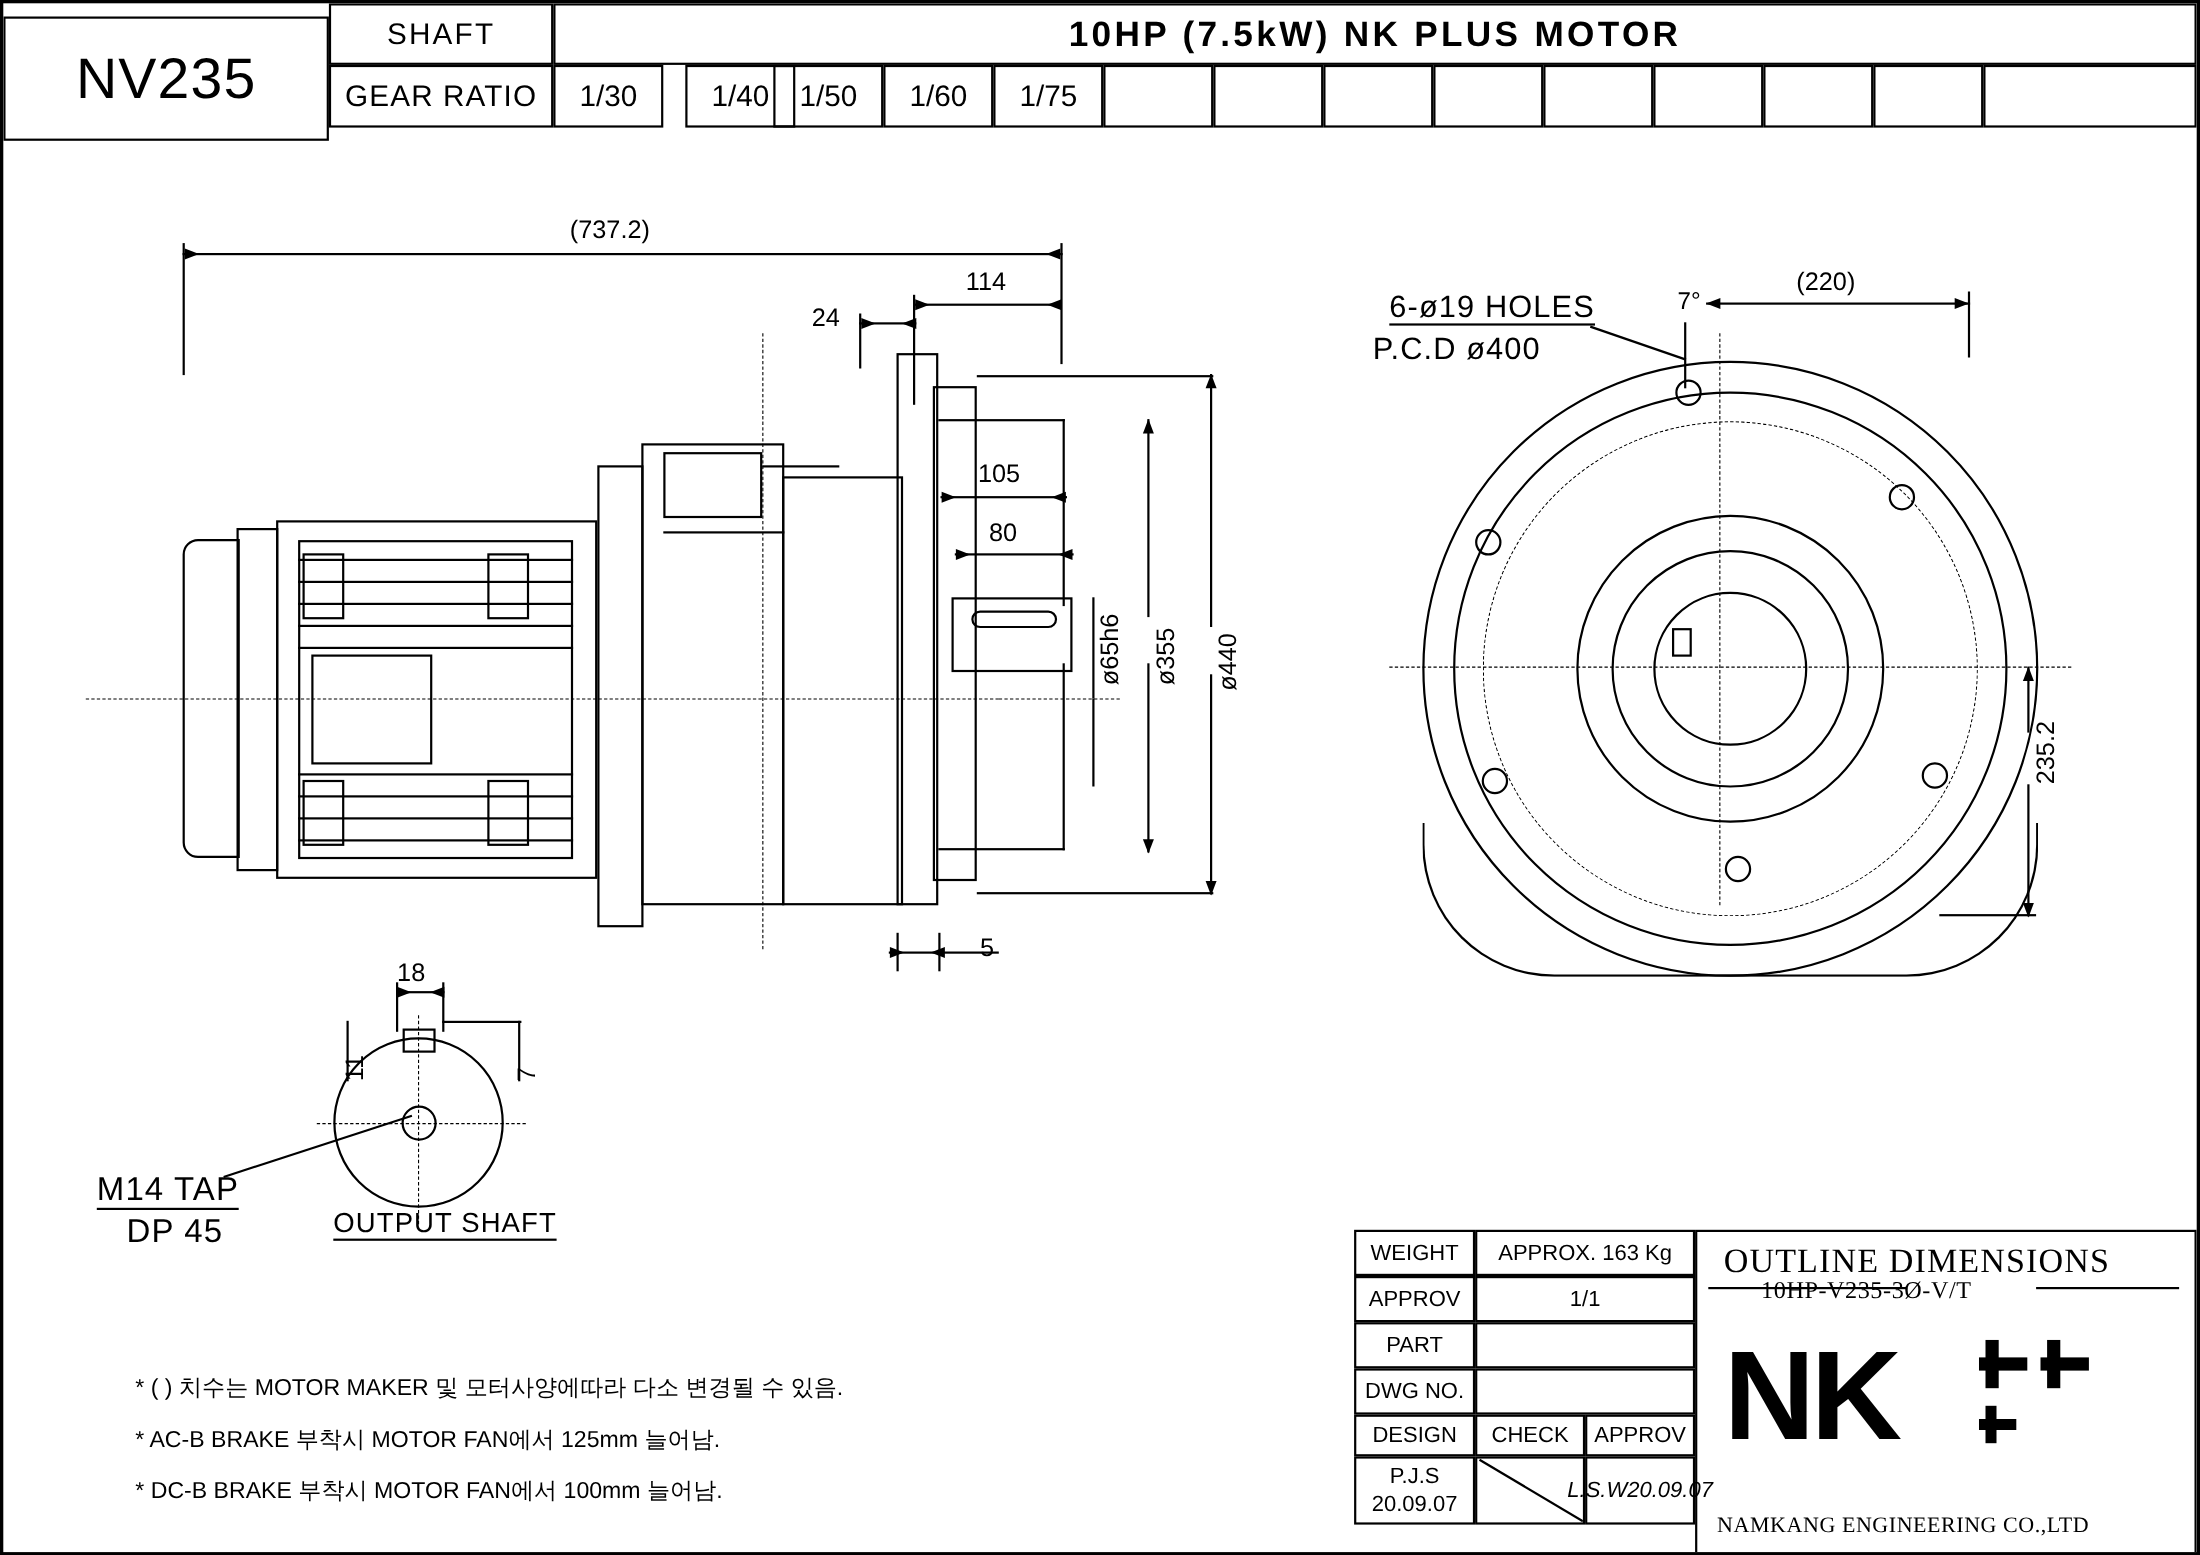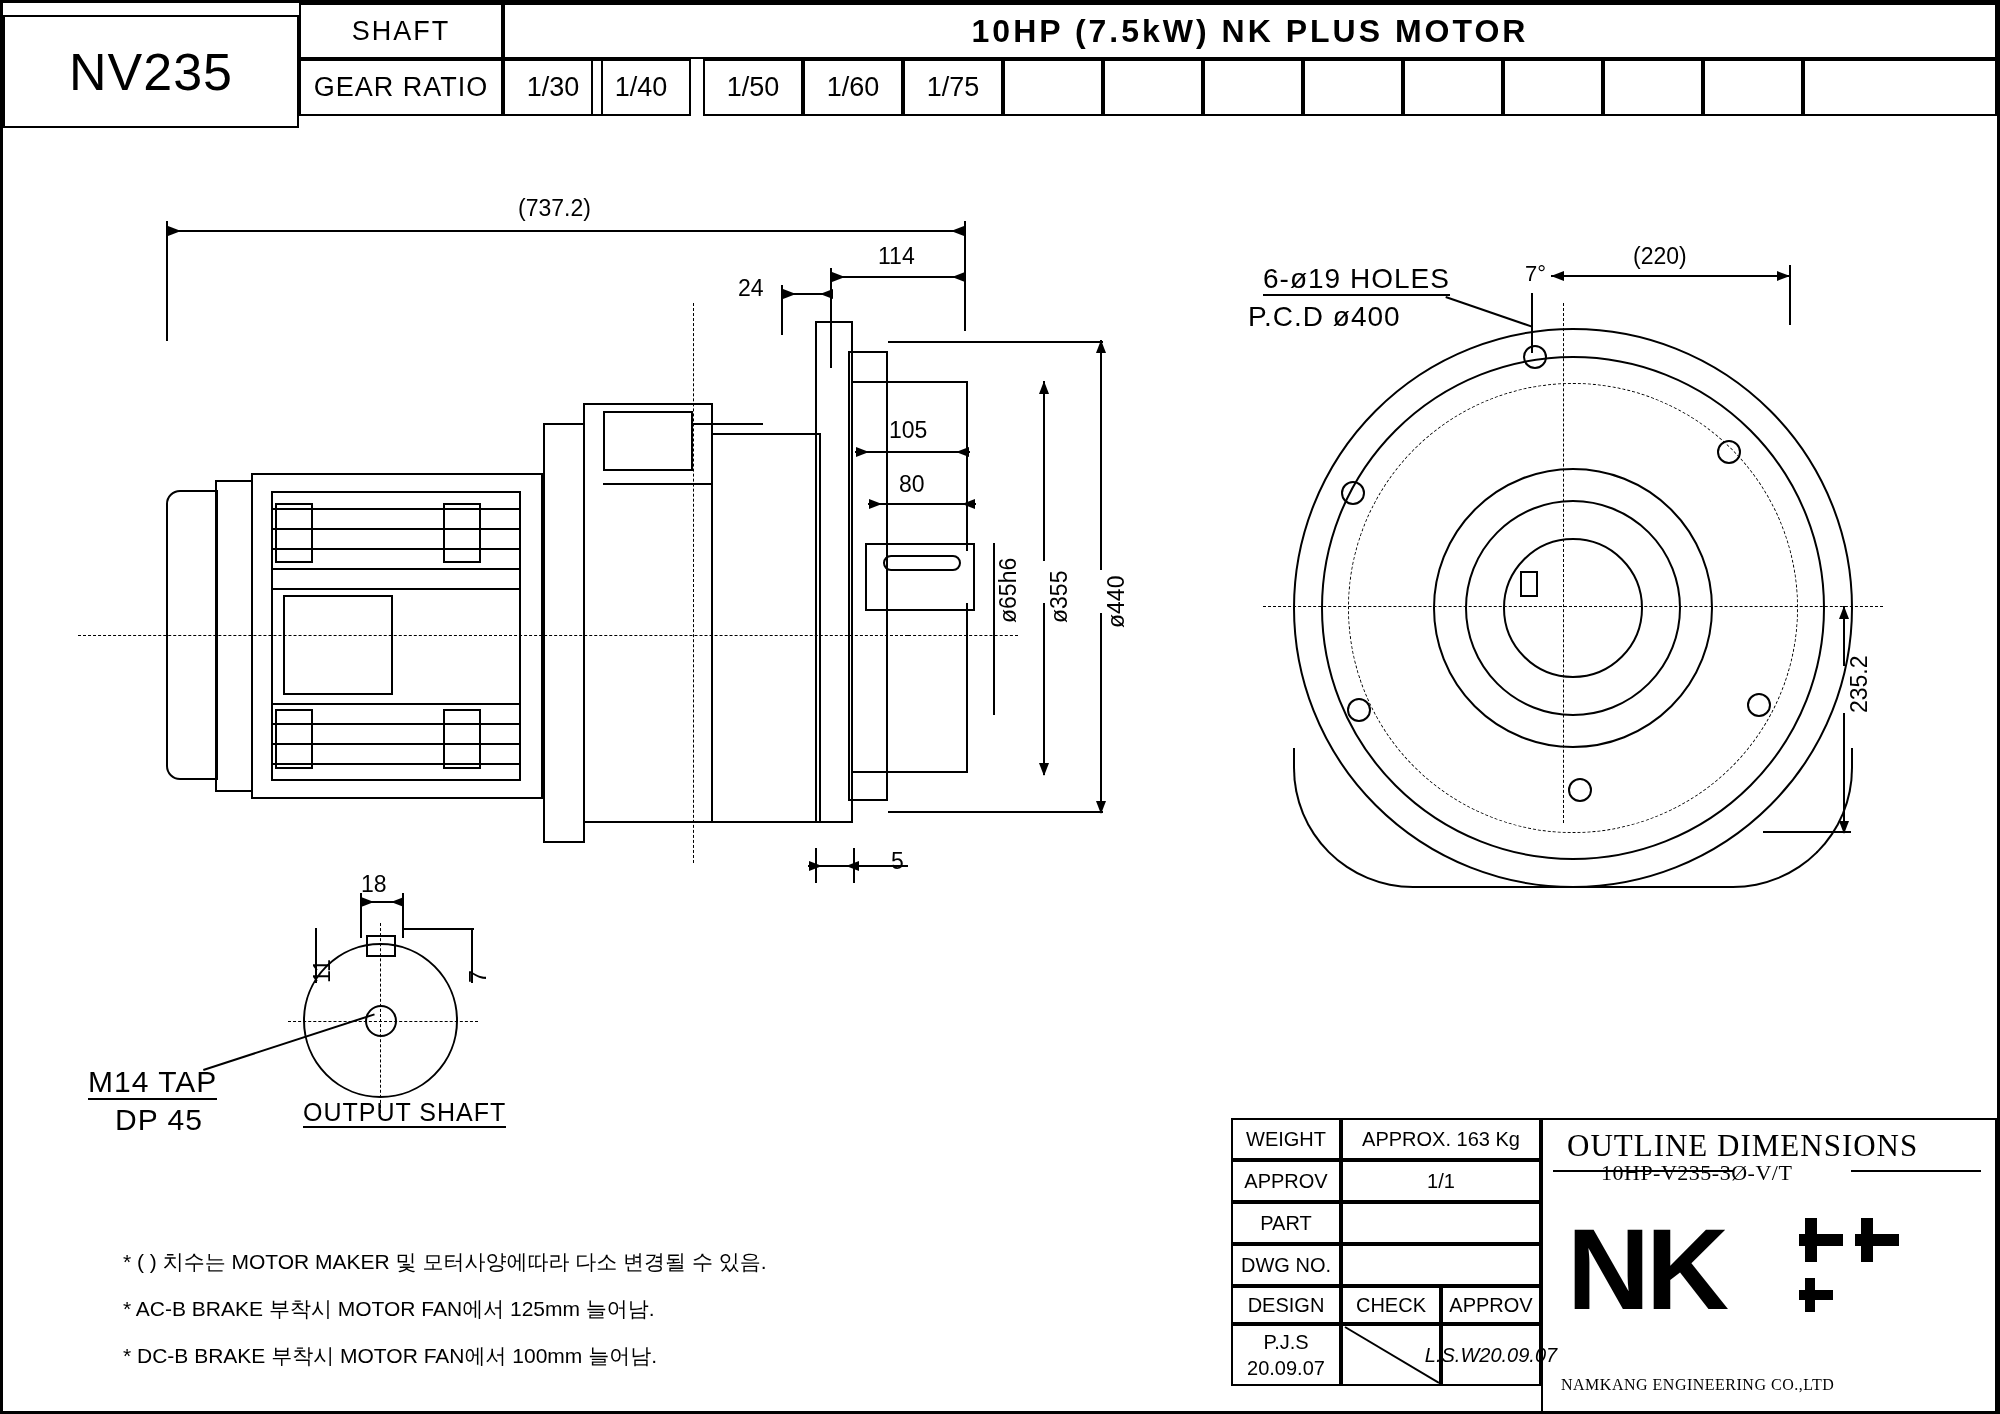--- a/index.html
+++ b/index.html
@@ -30,38 +30,38 @@
   .circ{position:absolute;border:2px solid #000;border-radius:50%;box-sizing:border-box;}
 
   
   #notes{position:absolute;left:120px;top:1235px;font-size:21px;line-height:47px;}
   #notes div{white-space:nowrap;}
 
   
   #tblock{position:absolute;left:1228px;top:1115px;width:766px;height:296px;}
   #tblock .tb{position:absolute;border:2px solid #000;box-sizing:border-box;display:flex;align-items:center;justify-content:center;font-size:20px;}
   .logo-nk{position:absolute;font-family:"Liberation Sans",sans-serif;font-weight:bold;font-size:115px;letter-spacing:-4px;}
-  .logo-co{position:absolute;font-family:"Liberation Serif",serif;font-size:16px;letter-spacing:.5px;}
+  .logo-co{position:absolute;font-family:"Liberation Serif",serif;font-size:20px;letter-spacing:.5px;}
   .od-title{position:absolute;font-family:"Liberation Serif",serif;font-size:31px;letter-spacing:1px;}
   .od-sub{position:absolute;font-family:"Liberation Serif",serif;font-size:22px;letter-spacing:.5px;}
   u{text-decoration:none;border-bottom:2px solid #000;}
 </style>
 </head>
 <body>
 
 <div id="sheet">
 
   <div id="topbar">
     <div class="cellborder hdr-model">NV235</div>
     <div class="cellborder hdr-output-lbl">SHAFT</div>
     <div class="cellborder hdr-title">10HP (7.5kW) NK PLUS MOTOR</div>
     <div class="cellborder hdr-ratio-lbl">GEAR RATIO</div>
 
     <div class="cellborder ratio-cell" style="left:500px;width:100px;">1/30</div>
-    <div class="cellborder ratio-cell" style="left:588px;width:100px;">1/40</div>
+    <div class="cellborder ratio-cell" style="left:620px;width:100px;">1/40</div>
     <div class="cellborder ratio-cell" style="left:700px;width:100px;">1/50</div>
     <div class="cellborder ratio-cell" style="left:800px;width:100px;">1/60</div>
     <div class="cellborder ratio-cell" style="left:900px;width:100px;">1/75</div>
     <div class="cellborder ratio-cell" style="left:1000px;width:100px;"></div>
     <div class="cellborder ratio-cell" style="left:1100px;width:100px;"></div>
     <div class="cellborder ratio-cell" style="left:1200px;width:100px;"></div>
     <div class="cellborder ratio-cell" style="left:1300px;width:100px;"></div>
     <div class="cellborder ratio-cell" style="left:1400px;width:100px;"></div>
     <div class="cellborder ratio-cell" style="left:1500px;width:100px;"></div>
     <div class="cellborder ratio-cell" style="left:1600px;width:100px;"></div>

